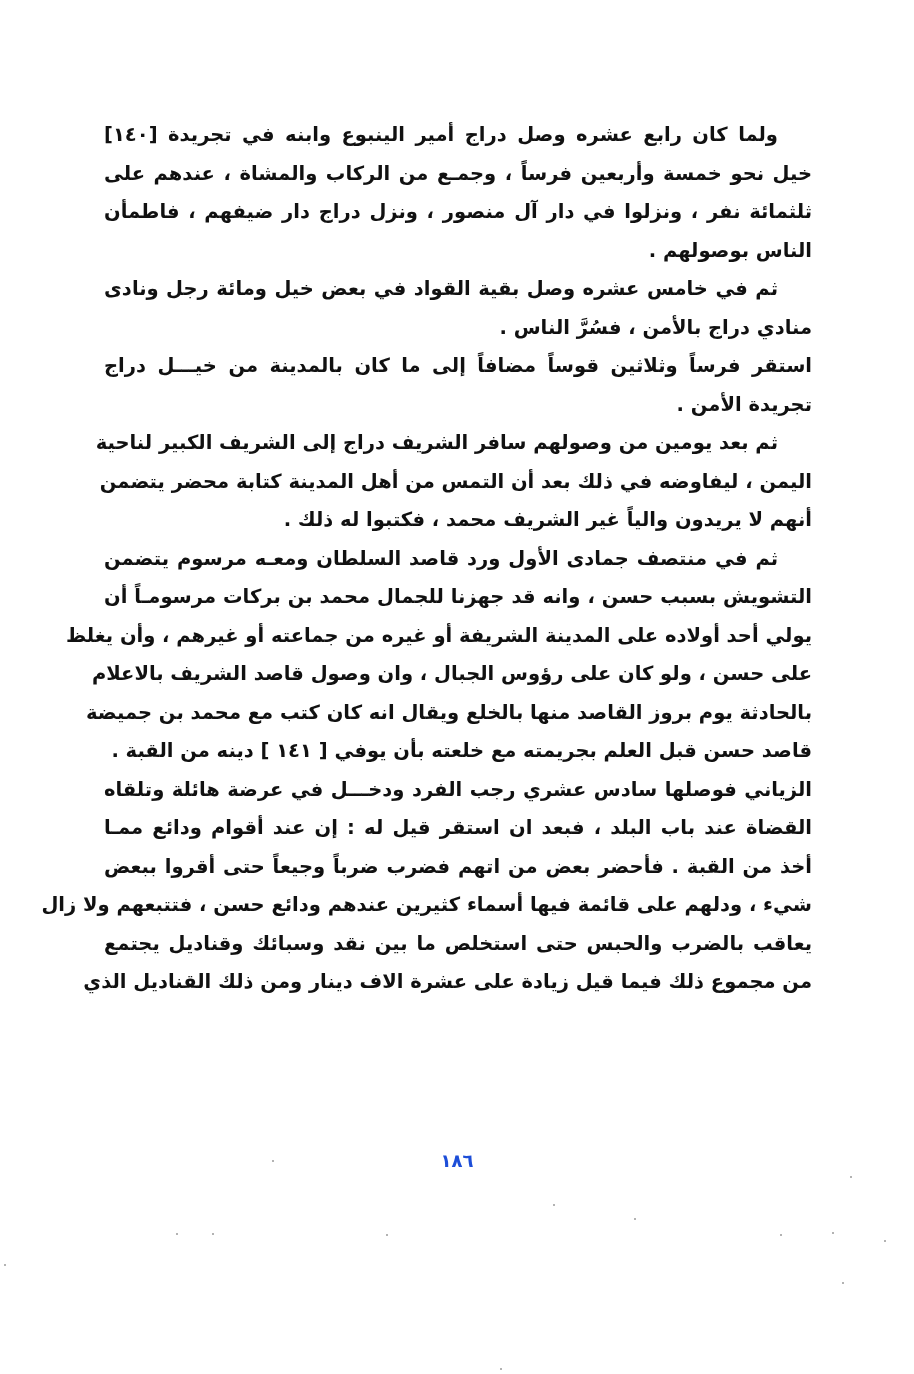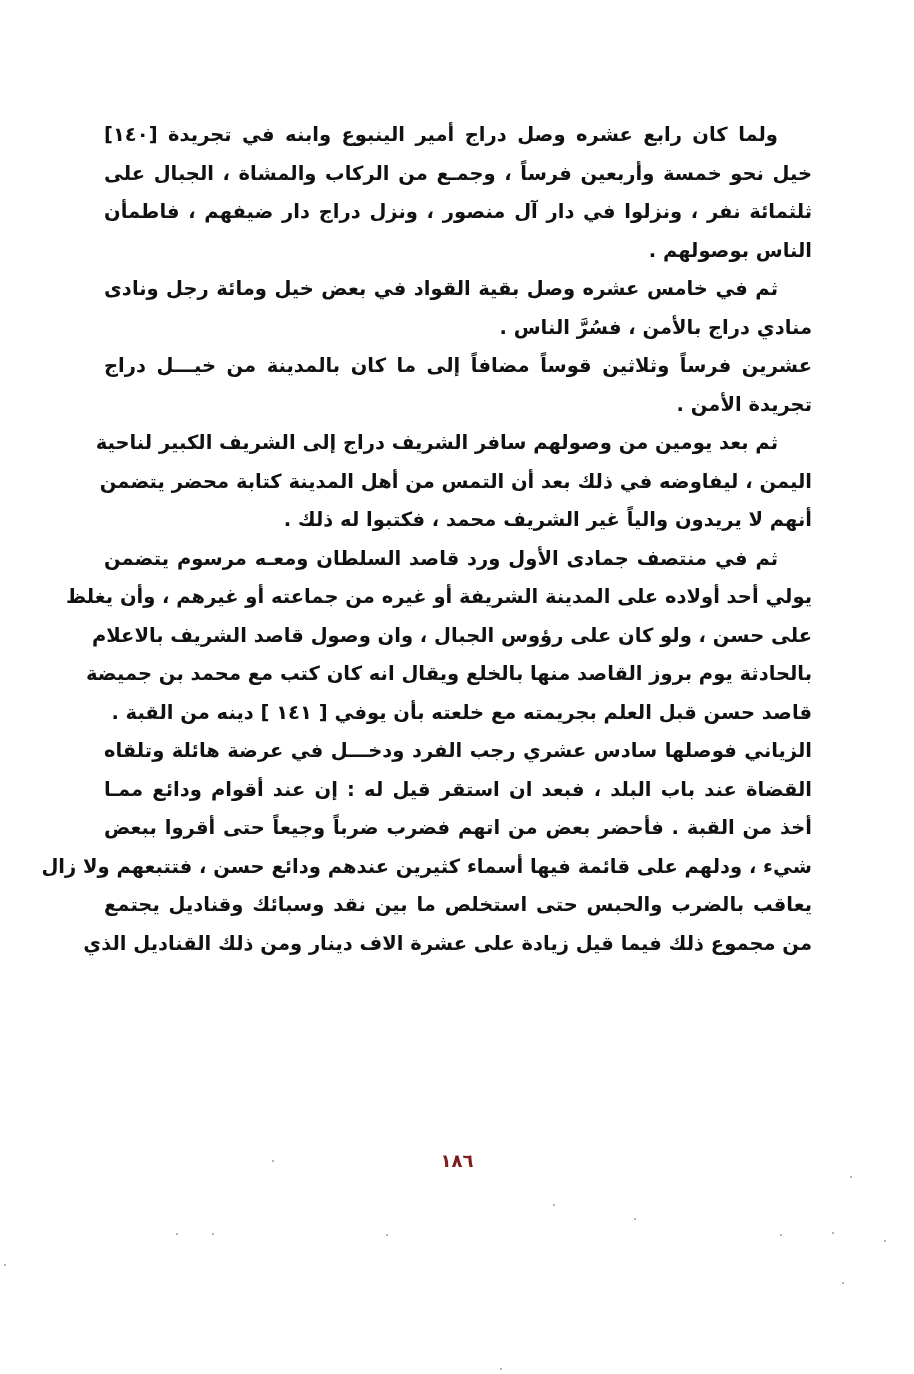--- a/index.html
+++ b/index.html
@@ -21,47 +21,48 @@
     white-space: nowrap;
     text-align: justify; text-align-last: justify;
     overflow: visible;
   }
   .line.indent { padding-right: 34px; }
   .line.last { text-align-last: right; }
   .page-number {
     position: absolute; left: 0; width: 914px; top: 1150px;
     text-align: center;
     font-family: "DejaVu Sans", sans-serif;
-    font-weight: bold; font-size: 18px; color: #7f1d1d;
+    font-weight: bold; font-size: 18px; color: #1d4ed8;
     direction: rtl;
   }
   .speck { position: absolute; width: 2px; height: 2px; background: #9a9a9a; border-radius: 1px; }
 </style>
 </head>
 <body>
 
 <div class="page">
   <div class="text-block">
 
     <div class="line indent">ولما كان رابع عشره وصل دراج أمير الينبوع وابنه في تجريدة [١٤٠]</div>
-    <div class="line">خيل نحو خمسة وأربعين فرساً ، وجمـع من الركاب والمشاة ، الجبال على</div>
+    <div class="line">خيل نحو خمسة وأربعين فرساً ، وجمـع من الركاب والمشاة ، عندهم على</div>
     <div class="line">ثلثمائة نفر ، ونزلوا في دار آل منصور ، ونزل دراج دار ضيفهم ، فاطمأن</div>
     <div class="line last">الناس بوصولهم .</div>
 
     <div class="line indent">ثم في خامس عشره وصل بقية القواد في بعض خيل ومائة رجل ونادى</div>
     <div class="line last">منادي دراج بالأمن ، فسُرَّ الناس .</div>
 
-    <div class="line">عشرين فرساً وثلاثين قوساً مضافاً إلى ما كان بالمدينة من خيـــل دراج</div>
+    <div class="line">استقر فرساً وثلاثين قوساً مضافاً إلى ما كان بالمدينة من خيـــل دراج</div>
     <div class="line last">تجريدة الأمن .</div>
 
     <div class="line indent">ثم بعد يومين من وصولهم سافر الشريف دراج إلى الشريف الكبير لناحية</div>
     <div class="line">اليمن ، ليفاوضه في ذلك بعد أن التمس من أهل المدينة كتابة محضر يتضمن</div>
     <div class="line last">أنهم لا يريدون والياً غير الشريف محمد ، فكتبوا له ذلك .</div>
 
     <div class="line indent">ثم في منتصف جمادى الأول ورد قاصد السلطان ومعـه مرسوم يتضمن</div>
+    <div class="line">التشويش بسبب حسن ، وانه قد جهزنا للجمال محمد بن بركات مرسومـاً أن</div>
     <div class="line">يولي أحد أولاده على المدينة الشريفة أو غيره من جماعته أو غيرهم ، وأن يغلظ</div>
     <div class="line">على حسن ، ولو كان على رؤوس الجبال ، وان وصول قاصد الشريف بالاعلام</div>
     <div class="line">بالحادثة يوم بروز القاصد منها بالخلع ويقال انه كان كتب مع محمد بن جميضة</div>
     <div class="line last">قاصد حسن قبل العلم بجريمته مع خلعته بأن يوفي [ ١٤١ ] دينه من القبة .</div>
 
     <div class="line">الزياني فوصلها سادس عشري رجب الفرد ودخـــل في عرضة هائلة وتلقاه</div>
     <div class="line">القضاة عند باب البلد ، فبعد ان استقر قيل له : إن عند أقوام ودائع ممـا</div>
     <div class="line">أخذ من القبة . فأحضر بعض من اتهم فضرب ضرباً وجيعاً حتى أقروا ببعض</div>
     <div class="line">شيء ، ودلهم على قائمة فيها أسماء كثيرين عندهم ودائع حسن ، فتتبعهم ولا زال</div>
     <div class="line">يعاقب بالضرب والحبس حتى استخلص ما بين نقد وسبائك وقناديل يجتمع</div>

